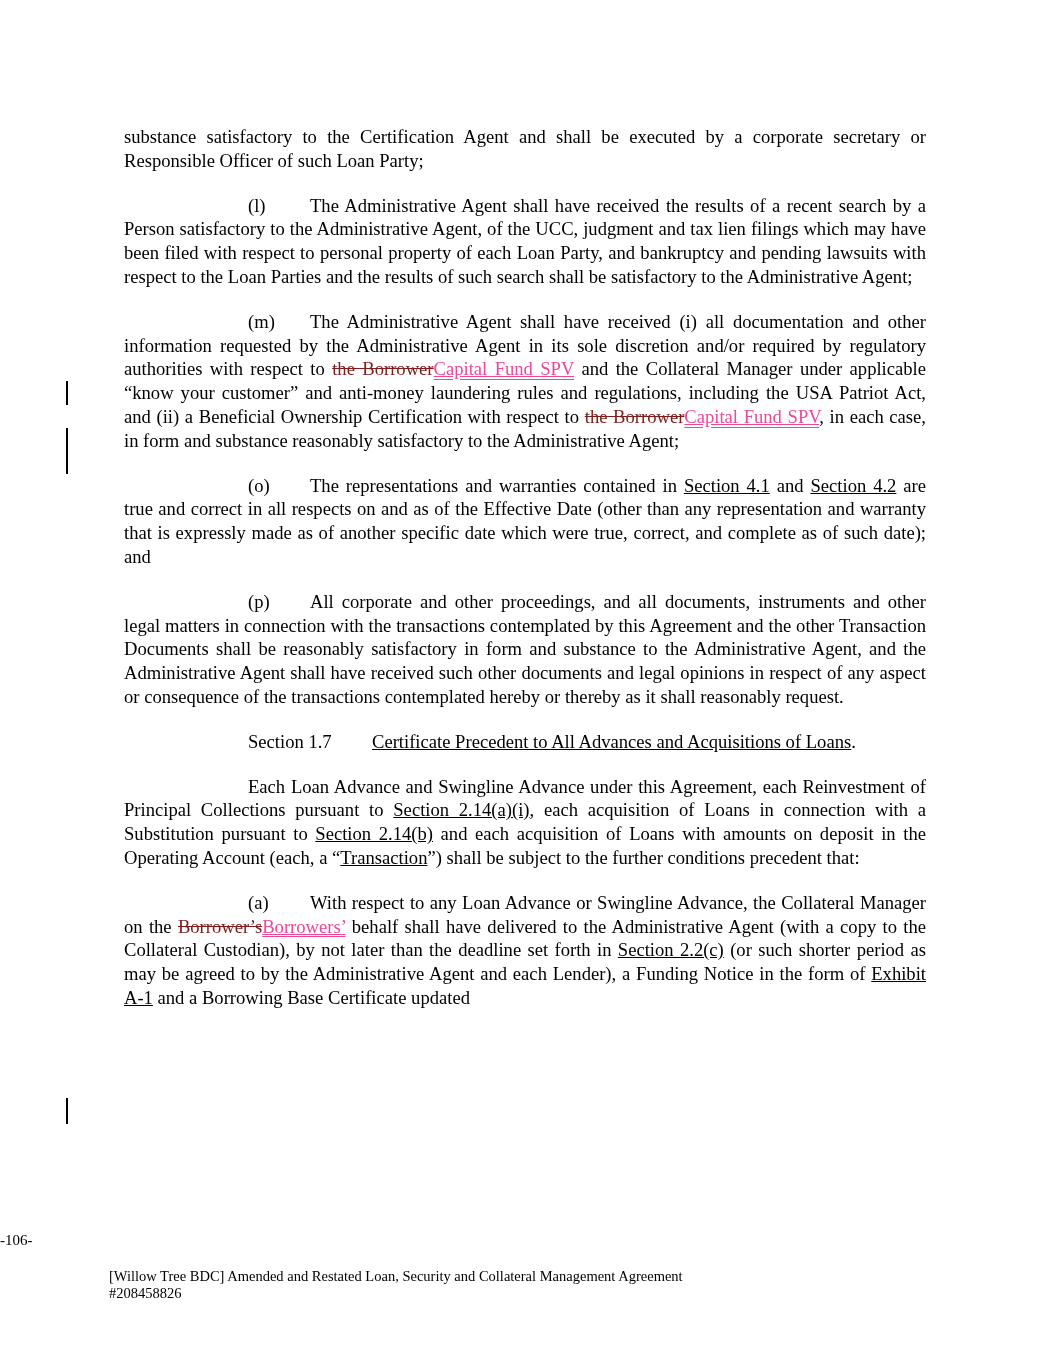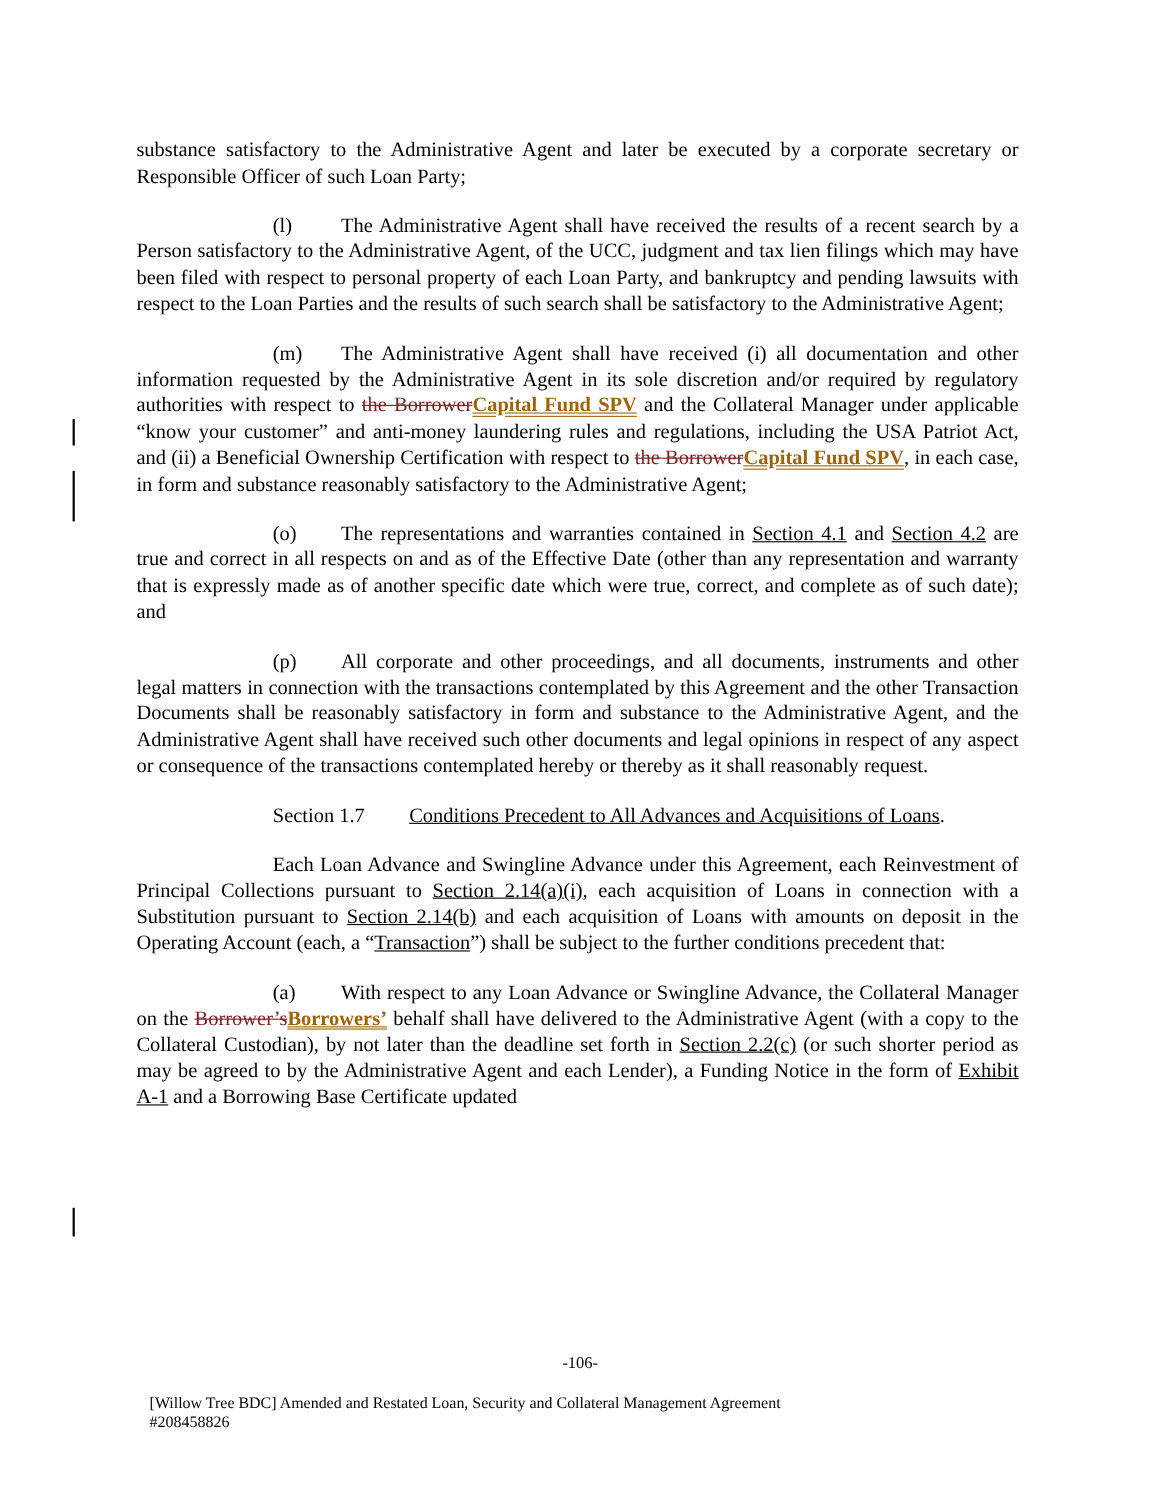--- a/index.html
+++ b/index.html
@@ -4,47 +4,47 @@
 <style>
   html,body{margin:0;padding:0;background:#fff;}
   body{width:1055px;height:1365px;position:relative;overflow:hidden;
        font-family:"Liberation Serif","DejaVu Serif",serif;color:#000;}
   .page{position:absolute;left:124px;top:125px;width:802px;font-size:18.6px;line-height:23.8px;}
   .para{text-align:justify;margin:0 0 21px 0;}
   .para.indent{text-indent:124px;}
   .lbl{display:inline-block;text-indent:0;width:62px;}
   u{text-decoration:underline;}
   .del{color:#7f1d1d;text-decoration:line-through;}
-  .ins{color:#a16207;text-decoration:underline double;font-weight:bold;}
+  .ins{color:#ec4899;text-decoration:underline double;}
   .bar{position:absolute;left:66px;width:2px;background:#000;}
   .sechead{margin:0 0 21px 124px;}
   .sechead .num{display:inline-block;width:124px;}
-  .pageno{position:absolute;left:0;width:1055px;top:1232px;text-align:center;font-size:15px;}
-  .footer{position:absolute;left:136px;top:1268px;font-size:14.5px;line-height:17px;}
+  .pageno{position:absolute;left:0;width:1055px;top:1232px;text-align:left;font-size:15px;}
+  .footer{position:absolute;left:109px;top:1268px;font-size:14.5px;line-height:17px;}
 </style>
 </head>
 <body>
 
 <div class="bar" style="top:381px;height:24px;"></div>
 <div class="bar" style="top:428px;height:46px;"></div>
 <div class="bar" style="top:1098px;height:26px;"></div>
 
 <div class="page">
-  <p class="para">substance satisfactory to the Administrative Agent and later be executed by a corporate secretary or Responsible Officer of such Loan Party;</p>
+  <p class="para">substance satisfactory to the Certification Agent and shall be executed by a corporate secretary or Responsible Officer of such Loan Party;</p>
 
   <p class="para indent"><span class="lbl">(l)</span><span>The Administrative Agent shall have received the results of a recent search by a Person satisfactory to the Administrative Agent, of the UCC, judgment and tax lien filings which may have been filed with respect to personal property of each Loan Party, and bankruptcy and pending lawsuits with respect to the Loan Parties and the results of such search shall be satisfactory to the Administrative Agent;</span></p>
 
   <p class="para indent"><span class="lbl">(m)</span><span>The Administrative Agent shall have received (i) all documentation and other information requested by the Administrative Agent in its sole discretion and/or required by regulatory authorities with respect to </span><span class="del">the Borrower</span><span class="ins">Capital Fund SPV</span><span> and the Collateral Manager under applicable “know your customer” and anti-money laundering rules and regulations, including the USA Patriot Act, and (ii) a Beneficial Ownership Certification with respect to </span><span class="del">the Borrower</span><span class="ins">Capital Fund SPV</span><span>, in each case, in form and substance reasonably satisfactory to the Administrative Agent;</span></p>
 
 
   <p class="para indent"><span class="lbl">(o)</span><span>The representations and warranties contained in </span><u>Section 4.1</u><span> and </span><u>Section 4.2</u><span> are true and correct in all respects on and as of the Effective Date (other than any representation and warranty that is expressly made as of another specific date which were true, correct, and complete as of such date); and</span></p>
 
   <p class="para indent"><span class="lbl">(p)</span><span>All corporate and other proceedings, and all documents, instruments and other legal matters in connection with the transactions contemplated by this Agreement and the other Transaction Documents shall be reasonably satisfactory in form and substance to the Administrative Agent, and the Administrative Agent shall have received such other documents and legal opinions in respect of any aspect or consequence of the transactions contemplated hereby or thereby as it shall reasonably request.</span></p>
 
-  <p class="sechead"><span class="num">Section 1.7</span><u>Conditions Precedent to All Advances and Acquisitions of Loans</u><span>.</span></p>
+  <p class="sechead"><span class="num">Section 1.7</span><u>Certificate Precedent to All Advances and Acquisitions of Loans</u><span>.</span></p>
 
   <p class="para indent"><span>Each Loan Advance and Swingline Advance under this Agreement, each Reinvestment of Principal Collections pursuant to </span><u>Section 2.14(a)(i)</u><span>, each acquisition of Loans in connection with a Substitution pursuant to </span><u>Section 2.14(b)</u><span> and each acquisition of Loans with amounts on deposit in the Operating Account (each, a “</span><u>Transaction</u><span>”) shall be subject to the further conditions precedent that:</span></p>
 
   <p class="para indent"><span class="lbl">(a)</span><span>With respect to any Loan Advance or Swingline Advance, the Collateral Manager on the </span><span class="del">Borrower’s</span><span class="ins">Borrowers’</span><span> behalf shall have delivered to the Administrative Agent (with a copy to the Collateral Custodian), by not later than the deadline set forth in </span><u>Section 2.2(c)</u><span> (or such shorter period as may be agreed to by the Administrative Agent and each Lender), a Funding Notice in the form of </span><u>Exhibit A-1</u><span> and a Borrowing Base Certificate updated</span></p>
 </div>
 
 <div class="pageno">-106-</div>
 <div class="footer">
   <div>[Willow Tree BDC] Amended and Restated Loan, Security and Collateral Management Agreement</div>
   <div>#208458826</div>

